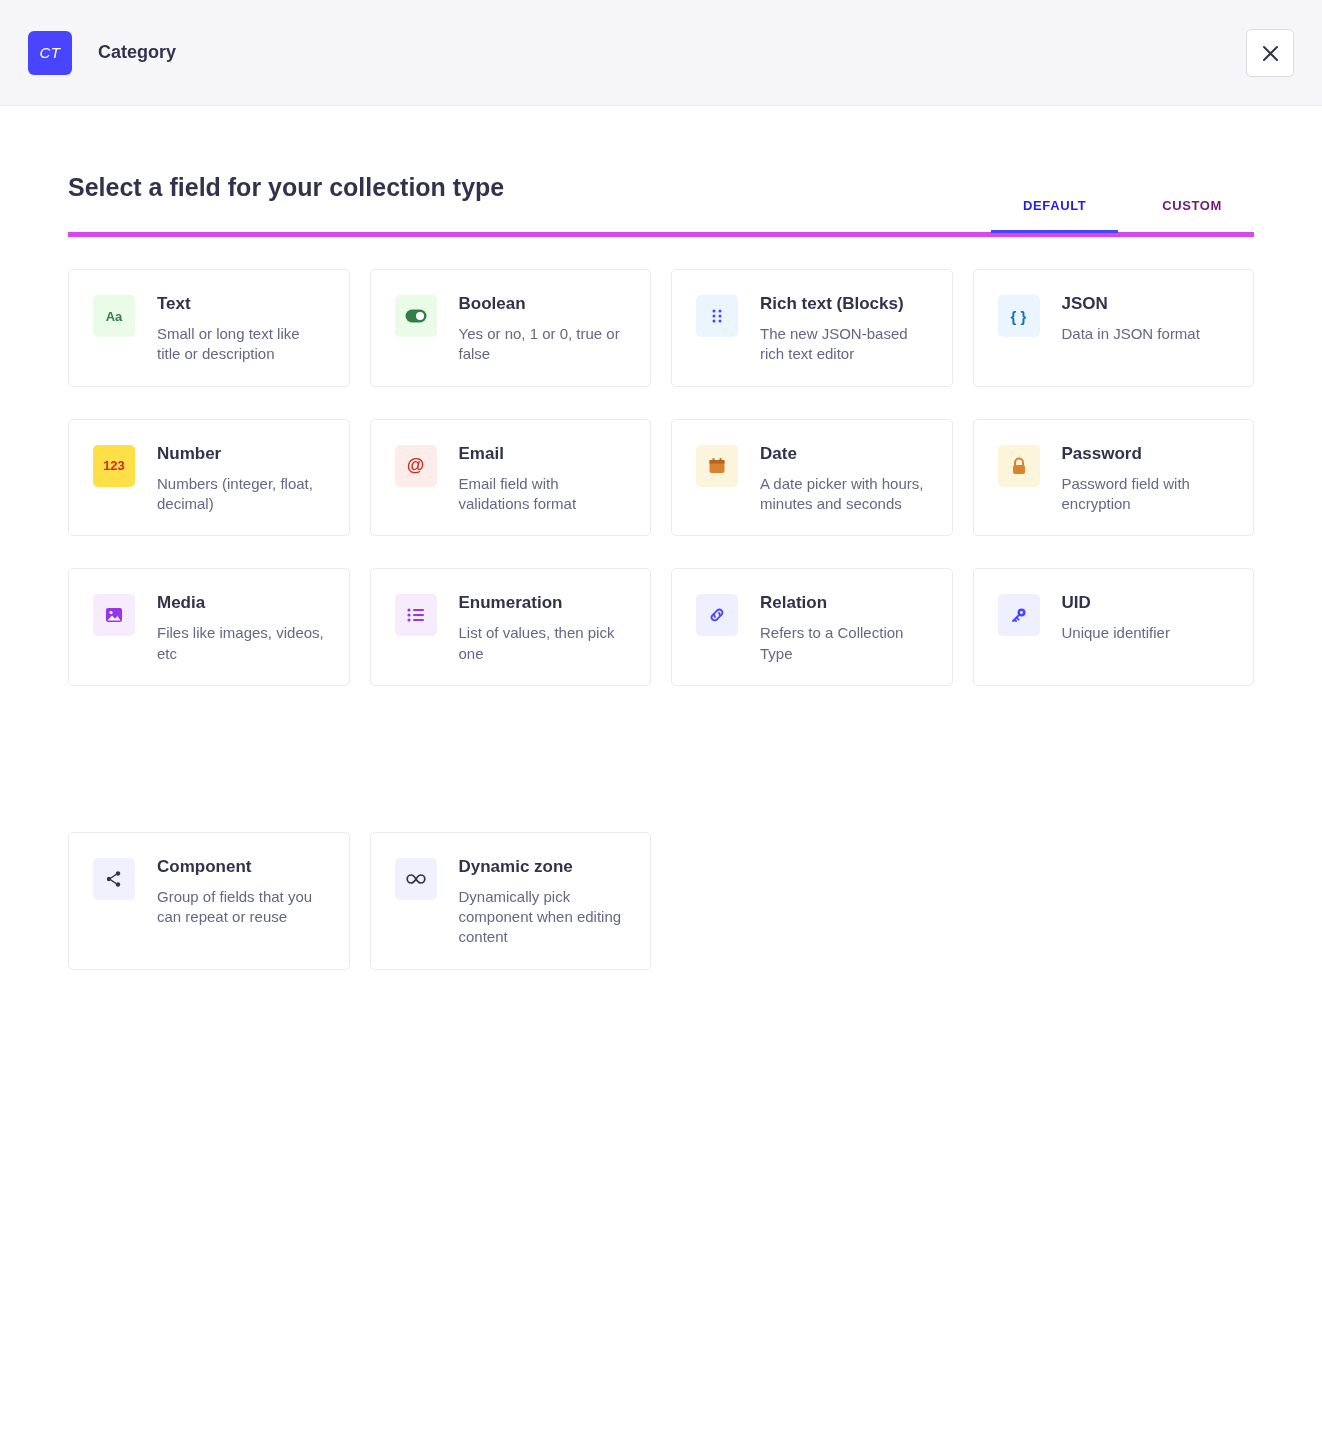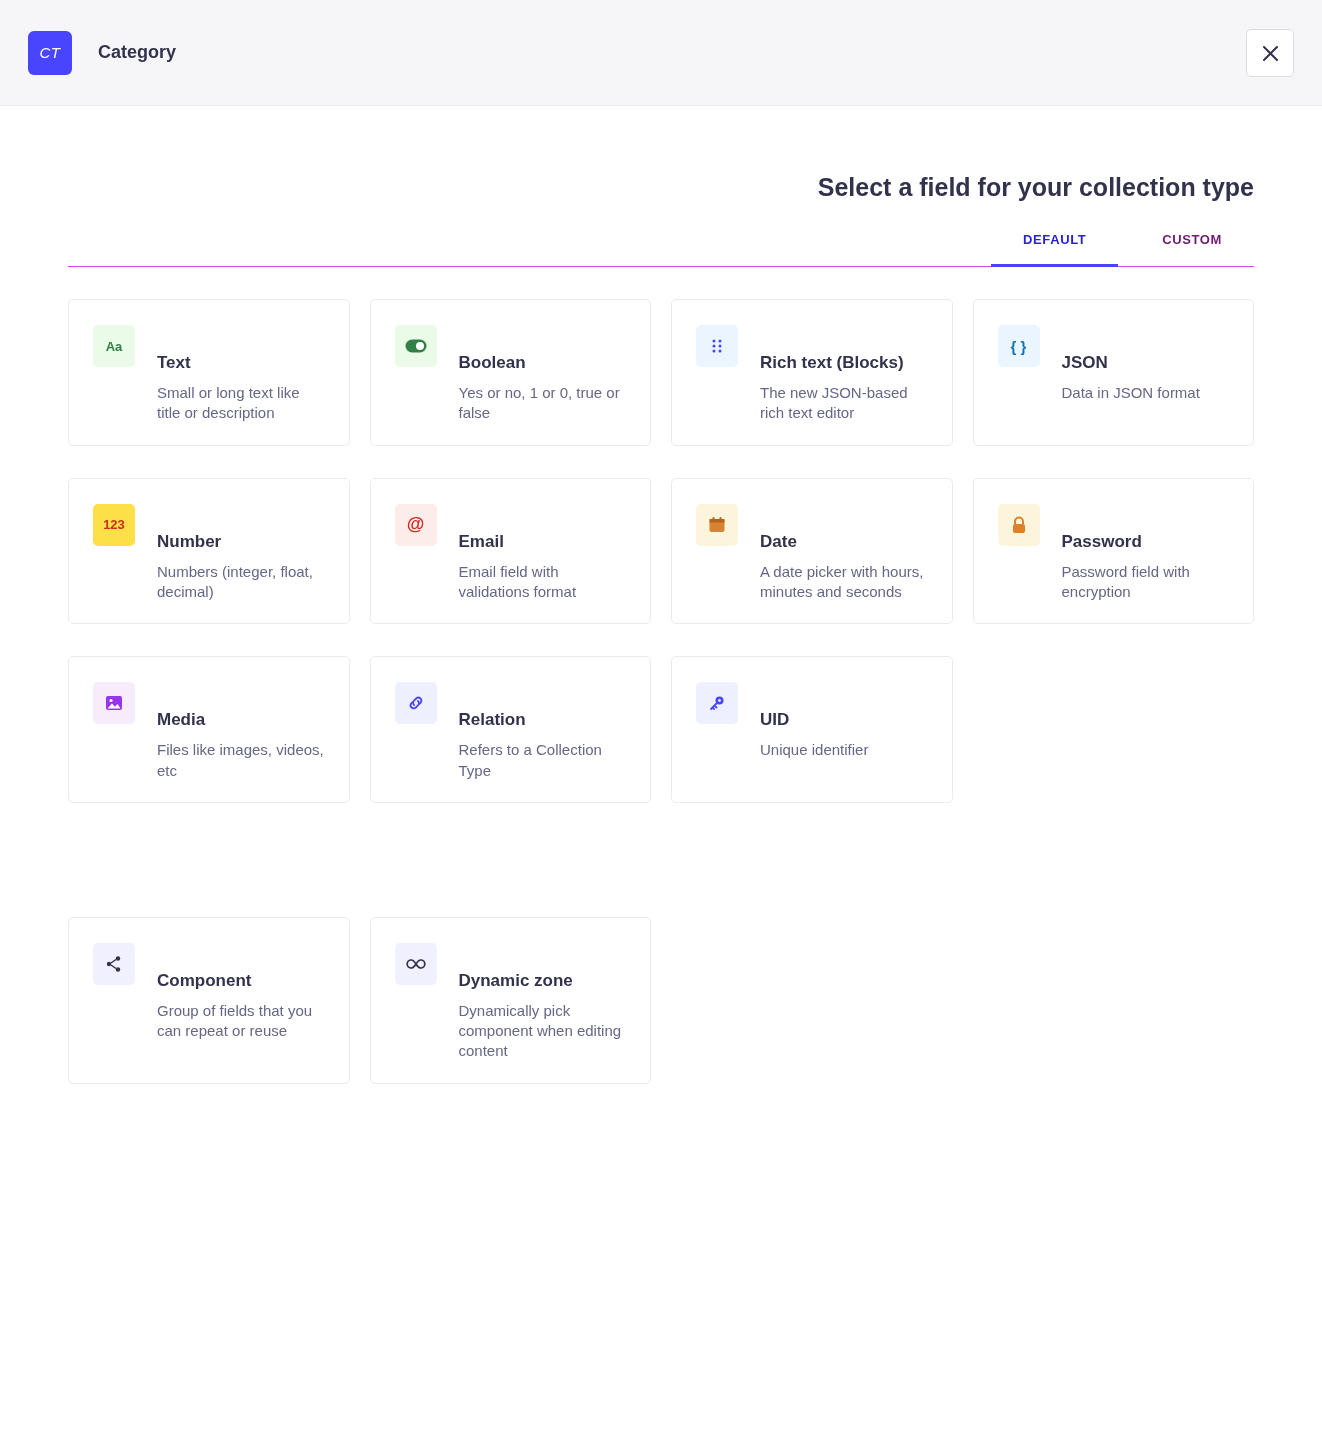--- a/index.html
+++ b/index.html
@@ -63,23 +63,22 @@
   .close-btn svg { display: block; }
 
   
   .modal-body {
     padding: 66px 68px 40px 68px;
   }
   .title-row {
     display: flex;
     align-items: flex-end;
     justify-content: space-between;
-    border-bottom: 1px solid #d946ef;
+    border-bottom: 5px solid #d946ef;
     padding-bottom: 0;
-    flex-direction: column;
   }
   .page-title {
     font-size: 25px;
     font-weight: 700;
     color: #32324d;
     line-height: 1.2;
     padding-bottom: 30px;
     margin: 0;
   }
   .tabs {
@@ -133,21 +132,20 @@
     margin-top: 4px;
     font-size: 13px;
     font-weight: 700;
   }
   .field-text { padding-top: 2px; }
   .field-name {
     font-size: 17px;
     font-weight: 700;
     color: #32324d;
     line-height: 1.3;
-    margin-top: 29px;
   }
   .field-desc {
     font-size: 15px;
     color: #666687;
     margin-top: 9px;
     line-height: 1.35;
     max-width: 430px;
   }
   .grid-gap-row {
     grid-column: 1 / -1;
@@ -287,20 +285,36 @@
           <circle cx="6" cy="5.5" r="1.6" fill="#ffffff"></circle>
           <path d="M2.5 13.5L7 8.5l3 3.2L12.5 9l3 4.5H2.5Z" fill="#ffffff"></path>
         </svg>
       </div>
       <div class="field-text">
         <div class="field-name">Media</div>
         <div class="field-desc">Files like images, videos, etc</div>
       </div>
     </div>
 
+    <div class="field-card">
+      <div class="field-icon" style="background:#f6ecfc;">
+        <svg width="18" height="14" viewBox="0 0 18 14" fill="none">
+          <circle cx="2" cy="2" r="1.6" fill="#9736e8"></circle>
+            <rect x="6" y="1" width="11" height="2" rx="1" fill="#9736e8"></rect>
+          <circle cx="2" cy="7" r="1.6" fill="#9736e8"></circle>
+            <rect x="6" y="6" width="11" height="2" rx="1" fill="#9736e8"></rect>
+          <circle cx="2" cy="12" r="1.6" fill="#9736e8"></circle>
+            <rect x="6" y="11" width="11" height="2" rx="1" fill="#9736e8"></rect>
+        </svg>
+      </div>
+      <div class="field-text">
+        <div class="field-name">Enumeration</div>
+        <div class="field-desc">List of values, then pick one</div>
+      </div>
+    </div>
 
     <div class="field-card">
       <div class="field-icon" style="background:#eef0ff;">
         <svg width="18" height="18" viewBox="0 0 18 18" fill="none">
           <path d="M7 11a3 3 0 0 1 0-4.3l2.2-2.2a3 3 0 0 1 4.3 4.3l-1 1" stroke="#4945ff" stroke-width="1.8" fill="none" stroke-linecap="round"></path>
           <path d="M11 7a3 3 0 0 1 0 4.3l-2.2 2.2a3 3 0 0 1-4.3-4.3l1-1" stroke="#4945ff" stroke-width="1.8" fill="none" stroke-linecap="round"></path>
         </svg>
       </div>
       <div class="field-text">
         <div class="field-name">Relation</div>

